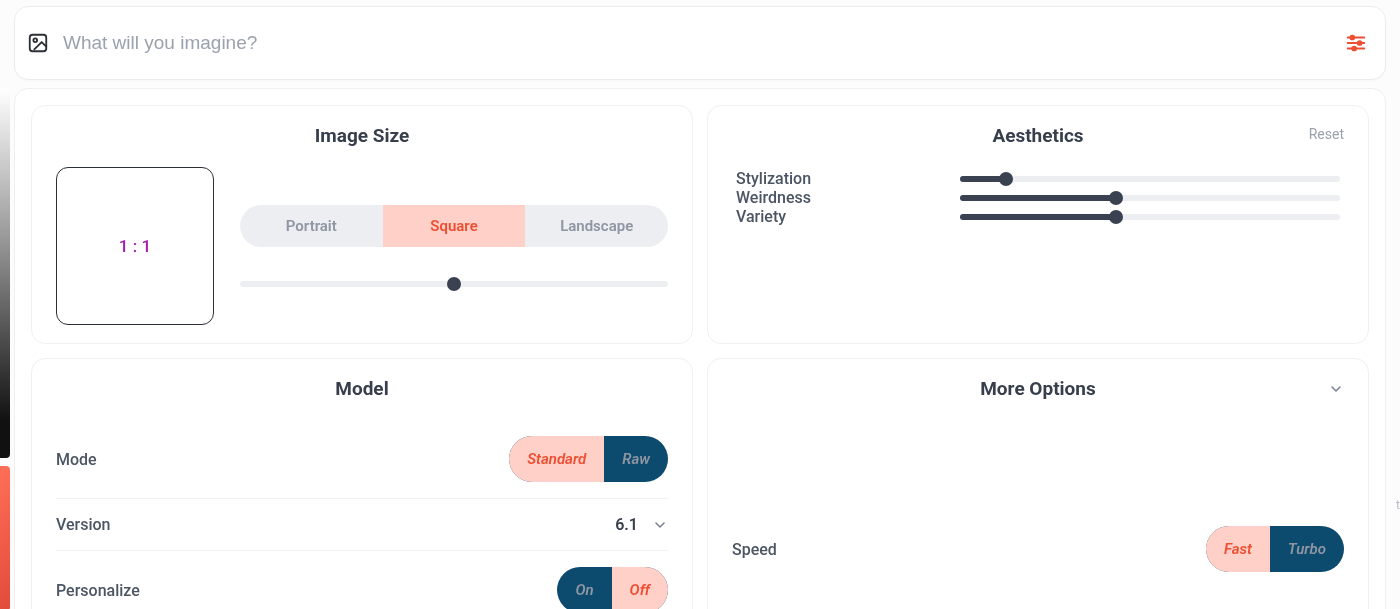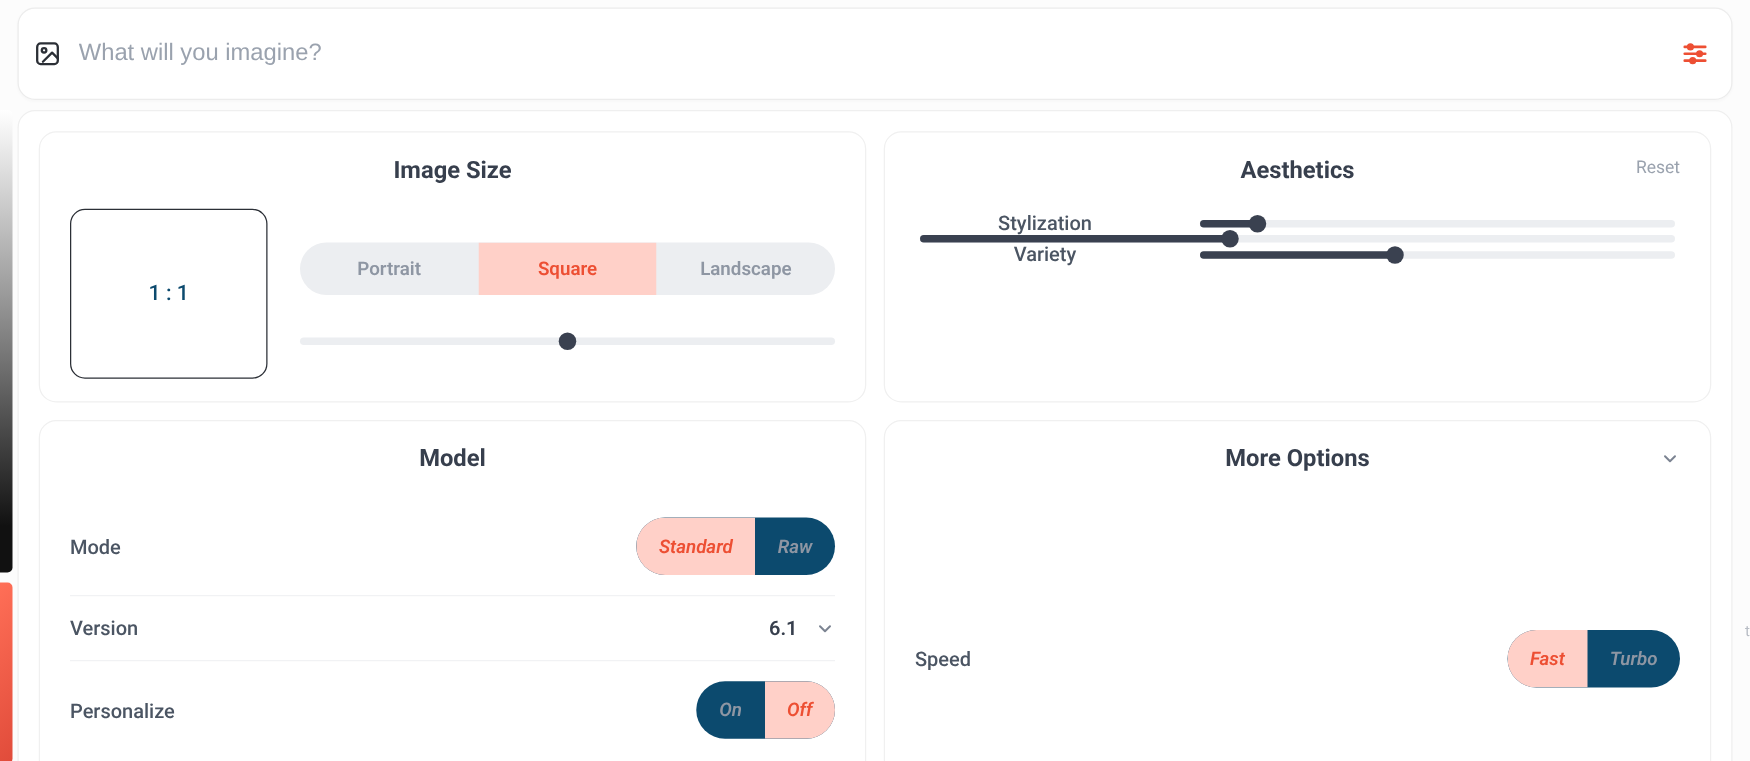--- a/index.html
+++ b/index.html
@@ -82,24 +82,24 @@
     }
     .card-title-row { display:flex; align-items:center; justify-content:center; position:relative; }
     .reset-link {
       position:absolute; right:0; top:2px;
       font-size: 14px; color:#9aa2ae; cursor:pointer;
     }
 
     
     .imgsize-body { display:flex; gap:26px; margin-top:20px; align-items:center;}
     .ratio-box {
-      width: 158px; height: 136px;
+      width: 158px; height: 158px;
       border: 1.5px solid #2b2f36; border-radius: 12px;
       display:flex; align-items:center; justify-content:center;
-      font-size: 17px; color:#0c4a6e; font-weight:500;
+      font-size: 17px; color:#a21caf; font-weight:500;
     }
     .imgsize-right { flex:1; display:flex; flex-direction:column; gap:34px; justify-content:center;}
     .seg3 {
       display:flex; background:#eceef1; border-radius: 999px; height:42px; overflow:hidden;
     }
     .seg3 > div {
       flex:1; display:flex; align-items:center; justify-content:center;
       font-size:15px; font-weight:600; color:#8e96a3; cursor:pointer;
     }
     .seg3 > div.active { background:#ffd0c8; color:#ed4f33; }
@@ -108,21 +108,21 @@
       position:relative; height:6px; background:#eceef1; border-radius:999px;
     }
     .slider-fill {
       position:absolute; left:0; top:0; height:6px; background:#3a4150; border-radius:999px;
     }
     .slider-knob {
       position:absolute; top:50%; width:14px; height:14px; background:#3a4150; border-radius:50%; transform:translate(-50%,-50%);
     }
 
     
-    .aesth-body { margin-top: 22px; display:flex; flex-direction:column; padding: 0 4px; text-align: center;}
+    .aesth-body { margin-top: 22px; display:flex; flex-direction:column; padding: 0 4px;}
     .aesth-row { display:flex; align-items:center; gap:24px; }
     .aesth-label { width:200px; font-size:16px; color:#4b5563; font-weight:500;}
     .aesth-slider { flex:1; }
 
     
     .model-body { margin-top: 20px; display:flex; flex-direction:column;}
     .model-row {
       display:flex; align-items:center; justify-content:space-between;
       padding: 16px 0;
       border-bottom: 1px solid #f1f2f4;
@@ -204,20 +204,21 @@
       </div>
       <div class="aesth-body">
         <div class="aesth-row">
           <div class="aesth-label">Stylization</div>
           <div class="aesth-slider slider-track">
             <div class="slider-fill" style="width:12%"></div>
             <div class="slider-knob" style="left:12%"></div>
           </div>
         </div>
         <div class="aesth-row">
+          <div class="aesth-label">Weirdness</div>
           <div class="aesth-slider slider-track">
             <div class="slider-fill" style="width:41%"></div>
             <div class="slider-knob" style="left:41%"></div>
           </div>
         </div>
         <div class="aesth-row">
           <div class="aesth-label">Variety</div>
           <div class="aesth-slider slider-track">
             <div class="slider-fill" style="width:41%"></div>
             <div class="slider-knob" style="left:41%"></div>

